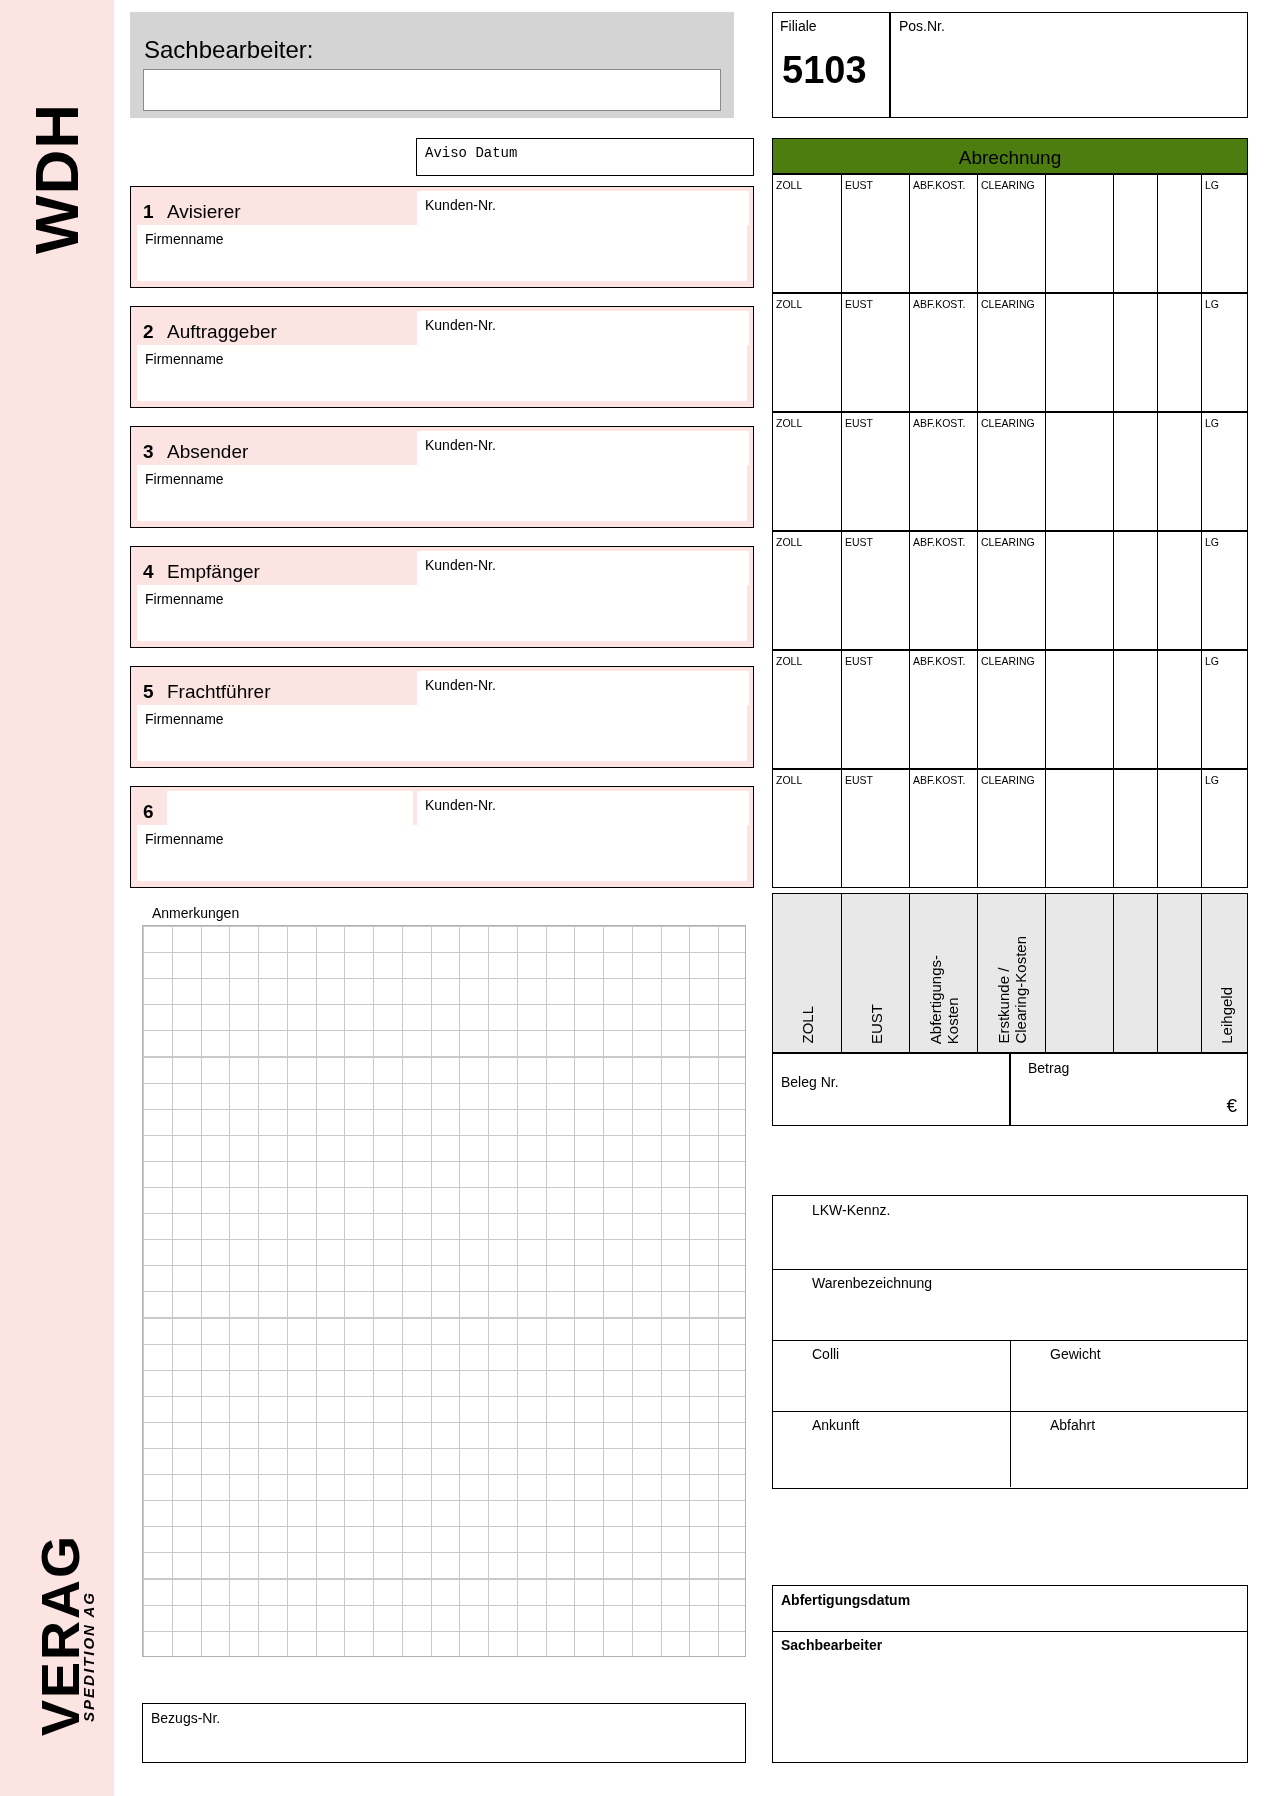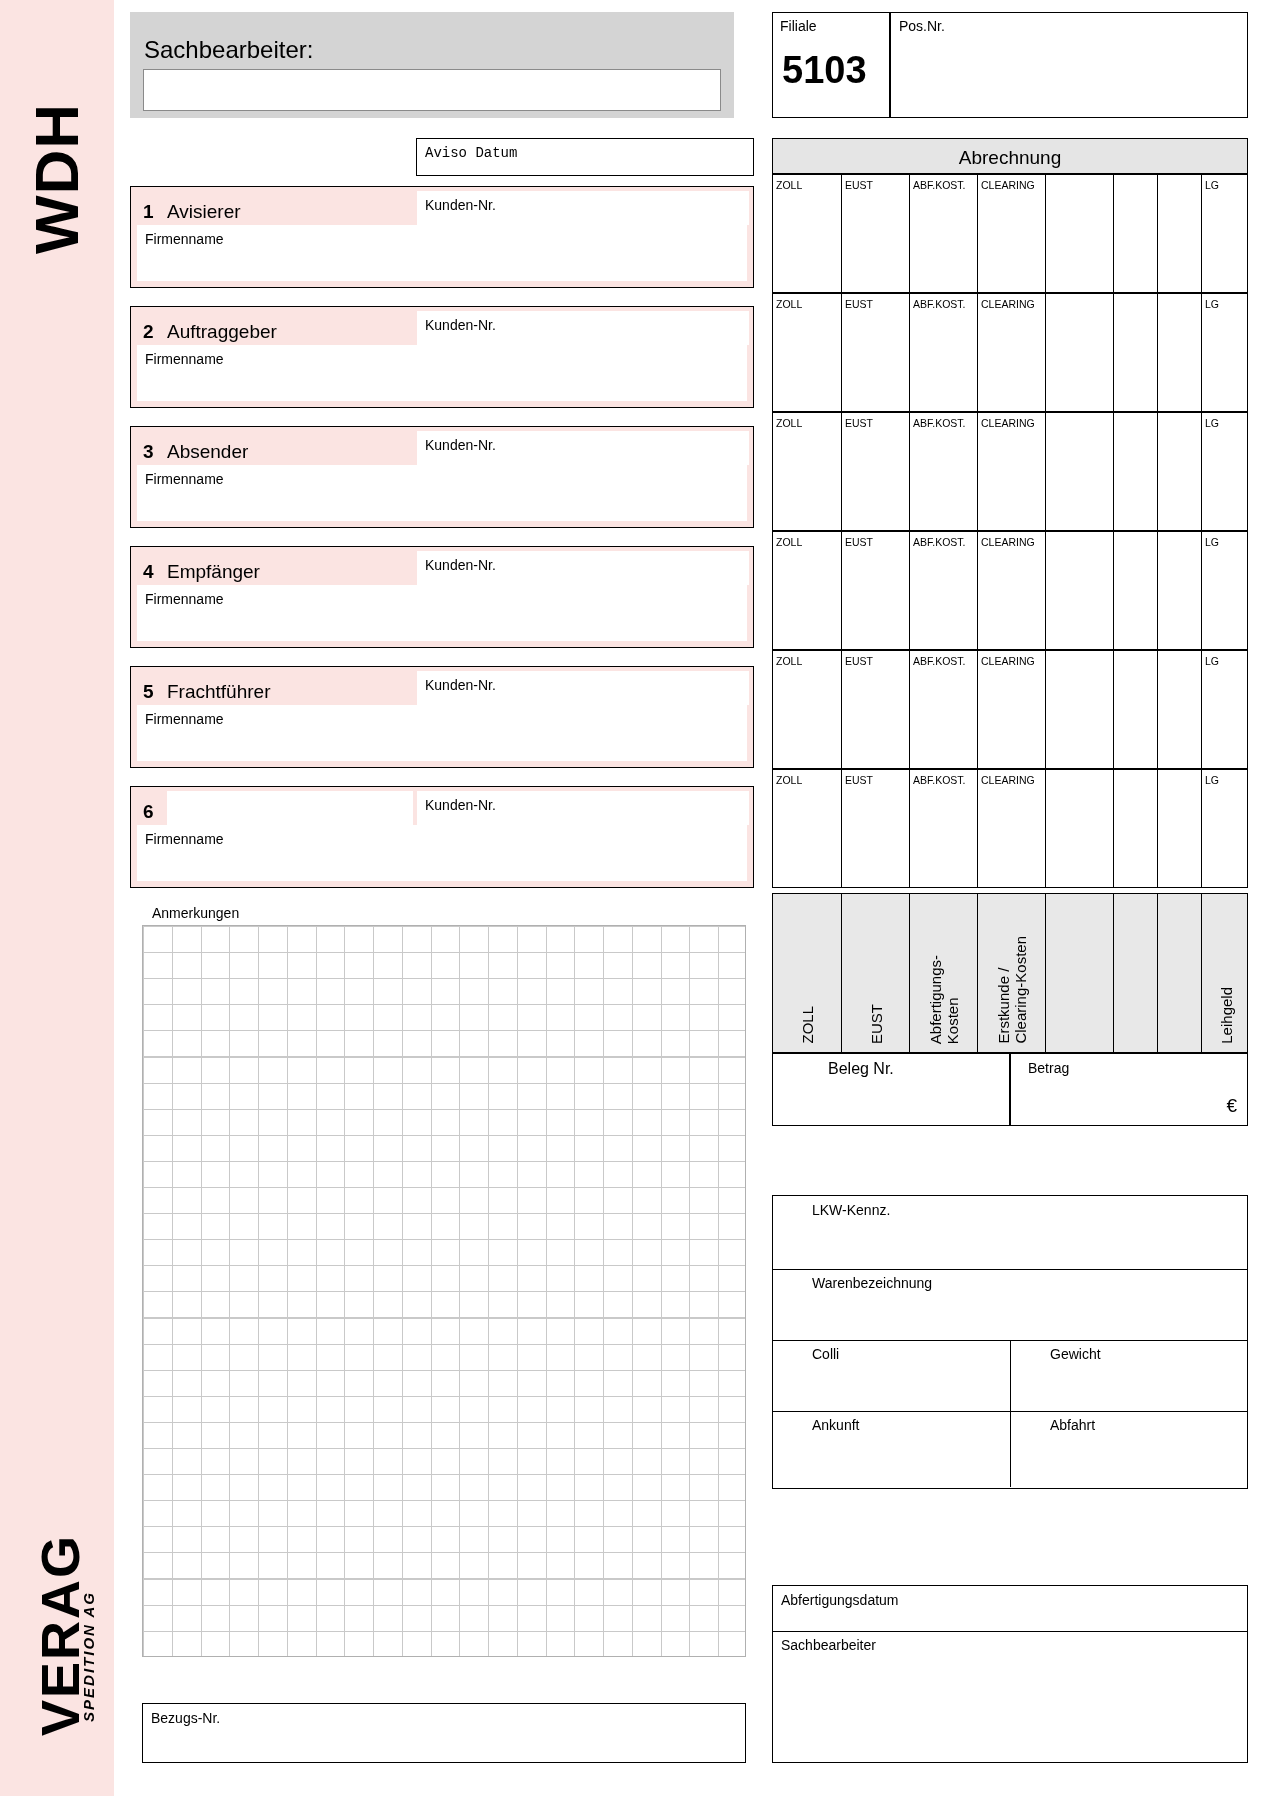--- a/index.html
+++ b/index.html
@@ -176,21 +176,21 @@
   .party.blank6 .pnamebox {
     position: absolute;
     left: 36px; top: 4px;
     width: 246px; height: 34px;
     background: #fff;
   }
 
   
   #abrechnung-head {
     left: 772px; top: 138px; width: 476px; height: 36px;
-    background: #e5e5e5;
+    background: #4d7c0f;
   }
   #abrechnung-head .cap {
     position: absolute; width:100%; text-align:center; top:8px;
     font-size: 19px;
   }
   .acct-row {
     position: absolute;
     left: 772px;
     width: 476px;
     height: 119px;
@@ -233,21 +233,21 @@
     transform: translateX(-50%) rotate(180deg);
     writing-mode: vertical-rl;
     font-size: 15px;
     line-height: 17px;
     text-align: left;
     white-space: pre-line;
   }
 
   
   #beleg { left: 772px; top: 1053px; width: 238px; height: 73px; }
-  #beleg .cap { position:absolute; left:8px; top:6px; font-size:16px;margin-left:47px; }
+  #beleg .cap { position:absolute; left:8px; top:20px; font-size:14px; }
   #betrag { left: 1010px; top: 1053px; width: 238px; height: 73px; }
   #betrag .cap { position:absolute; left:17px; top:6px; font-size:14px; }
   #betrag .eur { position:absolute; right:10px; bottom:8px; font-size:19px; }
 
   
   #anm-cap { left: 152px; top: 905px; }
   #grid {
     position: absolute;
     left: 142px; top: 925px;
     width: 604px; height: 732px;
@@ -274,20 +274,21 @@
   #lkw-block .vr {
     position: absolute; left: 50%; width: 0;
     border-left: 1.5px solid #000;
   }
   #lkw-block .cap { position: absolute; font-size: 14px; margin-left: 31px; }
 
   
   #bottom-block {
     left: 772px; top: 1585px; width: 476px; height: 178px;
     border: 1.5px solid #000;
+    font-weight: bold;
   }
   #bottom-block .hr {
     position: absolute; left: 0; width: 100%; height: 0;
     border-top: 1.5px solid #000;
   }
   #bottom-block .cap { position: absolute; font-size: 14px; }
 </style>
 </head>
 <body>
 

